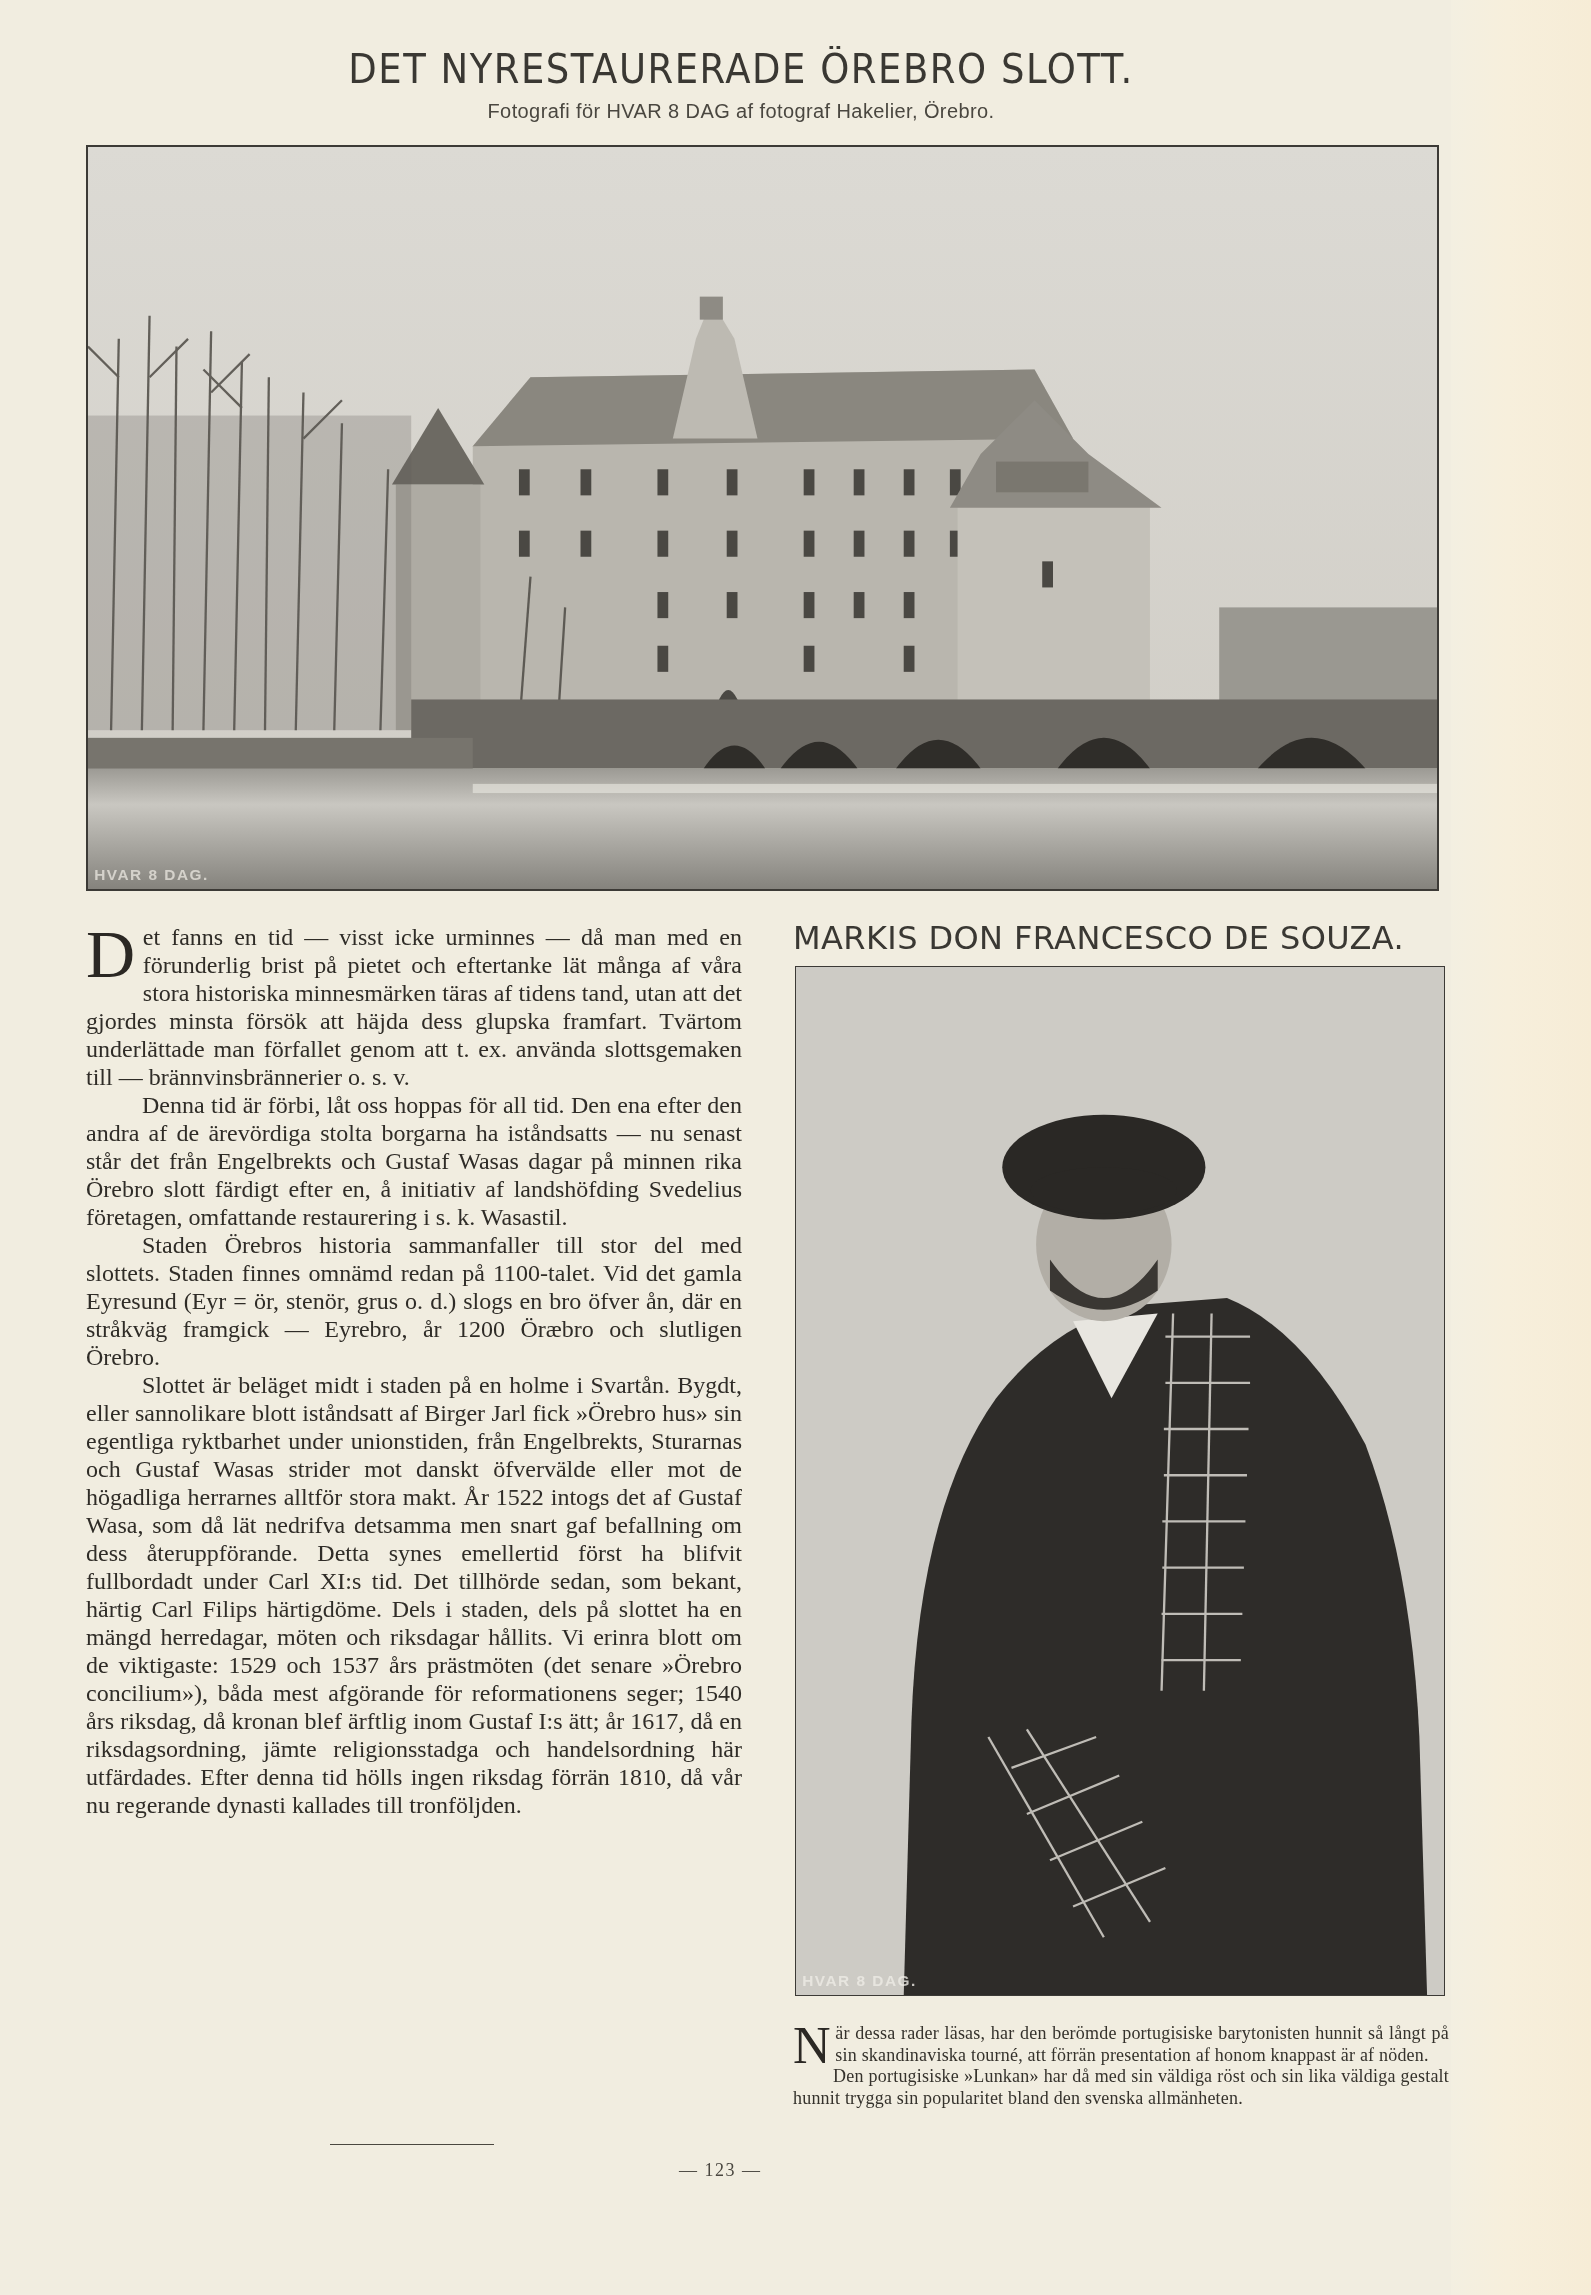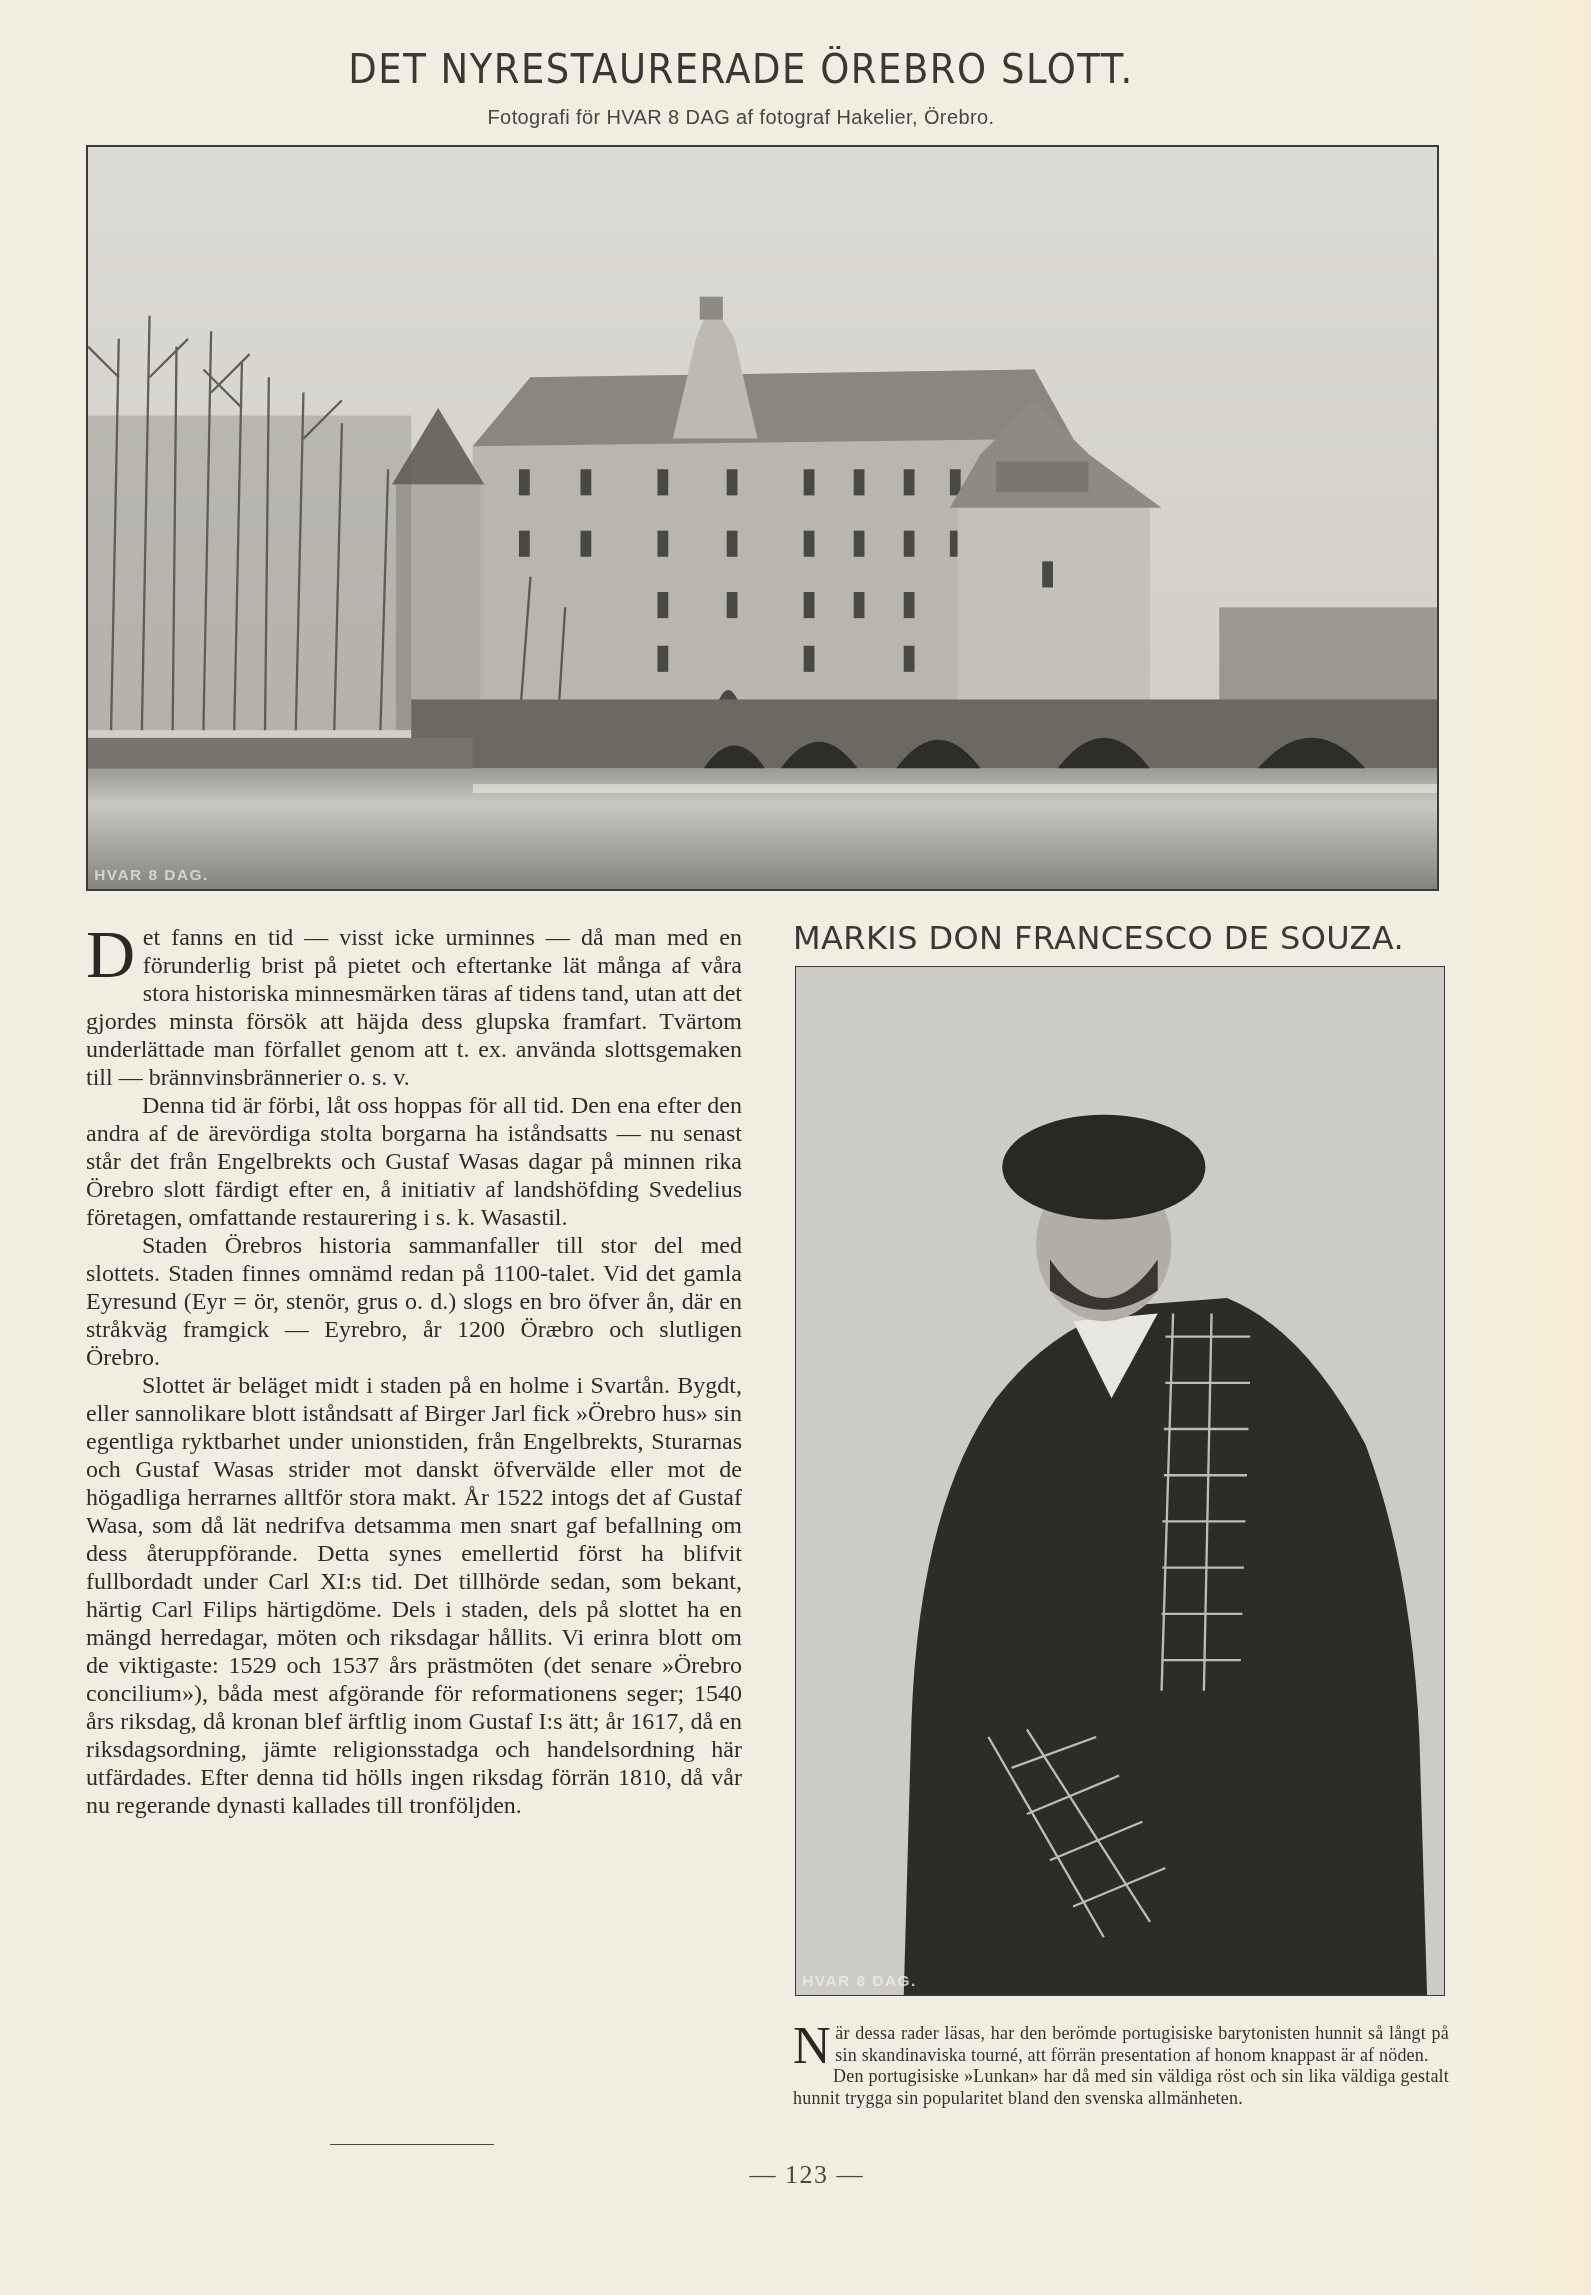--- a/index.html
+++ b/index.html
@@ -14,21 +14,21 @@
     background: linear-gradient(90deg, #f3efe1 0%, #f7efdc 40%, #f6ecd6 100%);
   }
   .header { position: absolute; left: 0; top: 48px; width: 1482px; text-align: center; }
   .title {
     font-family: "DejaVu Sans", sans-serif; font-weight: normal;
     font-size: 37px; letter-spacing: 1.5px; color: #3a3833; line-height: 43px;
     transform: scaleY(1.08); display: inline-block;
   }
   .subtitle {
     font-family: "Liberation Sans", sans-serif; font-size: 20px; color: #4a4740;
-    letter-spacing: 0.4px; margin-top: 15px; line-height: 23px;
+    letter-spacing: 0.4px; margin-top: 9px; line-height: 23px;
   }
   .photo {
     position: absolute; border: 2.3px solid #3c3a36; box-sizing: border-box; overflow: hidden;
   }
   #castle-photo { left: 86px; top: 145px; width: 1353px; height: 746px; background: #d7d5cf; }
   #portrait-photo { left: 795px; top: 966px; width: 650px; height: 1030px; background: #cfcdc7; border-width: 1.5px; }
   .photo svg { display: block; width: 100%; height: 100%; }
   .photo-credit {
     position: absolute; font-family: "Liberation Sans", sans-serif; font-size: 15.4px;
     font-weight: bold; letter-spacing: 1.5px; color: #e6e3dc; opacity: 0.8; margin-top: 12px;
@@ -56,22 +56,22 @@
     position: absolute; left: 793px; top: 2023px; width: 656px;
     font-size: 18px; line-height: 21.6px; text-align: justify; color: #35322c;
     letter-spacing: 0.2px;
   }
   .col-right p { margin: 0; text-indent: 40px; }
   .col-right p.first { text-indent: 0; }
   .dropcap-small {
     float: left; font-size: 52px; line-height: 40px; margin: 3.1px 4.6px 0 0; color: #2b2824;
   }
   .page-number {
-    position: absolute; left: 679px; top: 2160px; width: 185px; text-align: right;
-    font-size: 26px; color: #4a4740; letter-spacing: 1.5px;
+    position: absolute; left: 679px; top: 2160px; width: 185px; text-align: left;
+    font-size: 18px; color: #4a4740; letter-spacing: 1.5px;
   }
 </style>
 </head>
 <body>
 
 <div class="paper-tint"></div>
 
 <header class="header">
   <div class="title">DET NYRESTAURERADE ÖREBRO SLOTT.</div>
   <div class="subtitle">Fotografi för HVAR 8 DAG af fotograf Hakelier, Örebro.</div>

